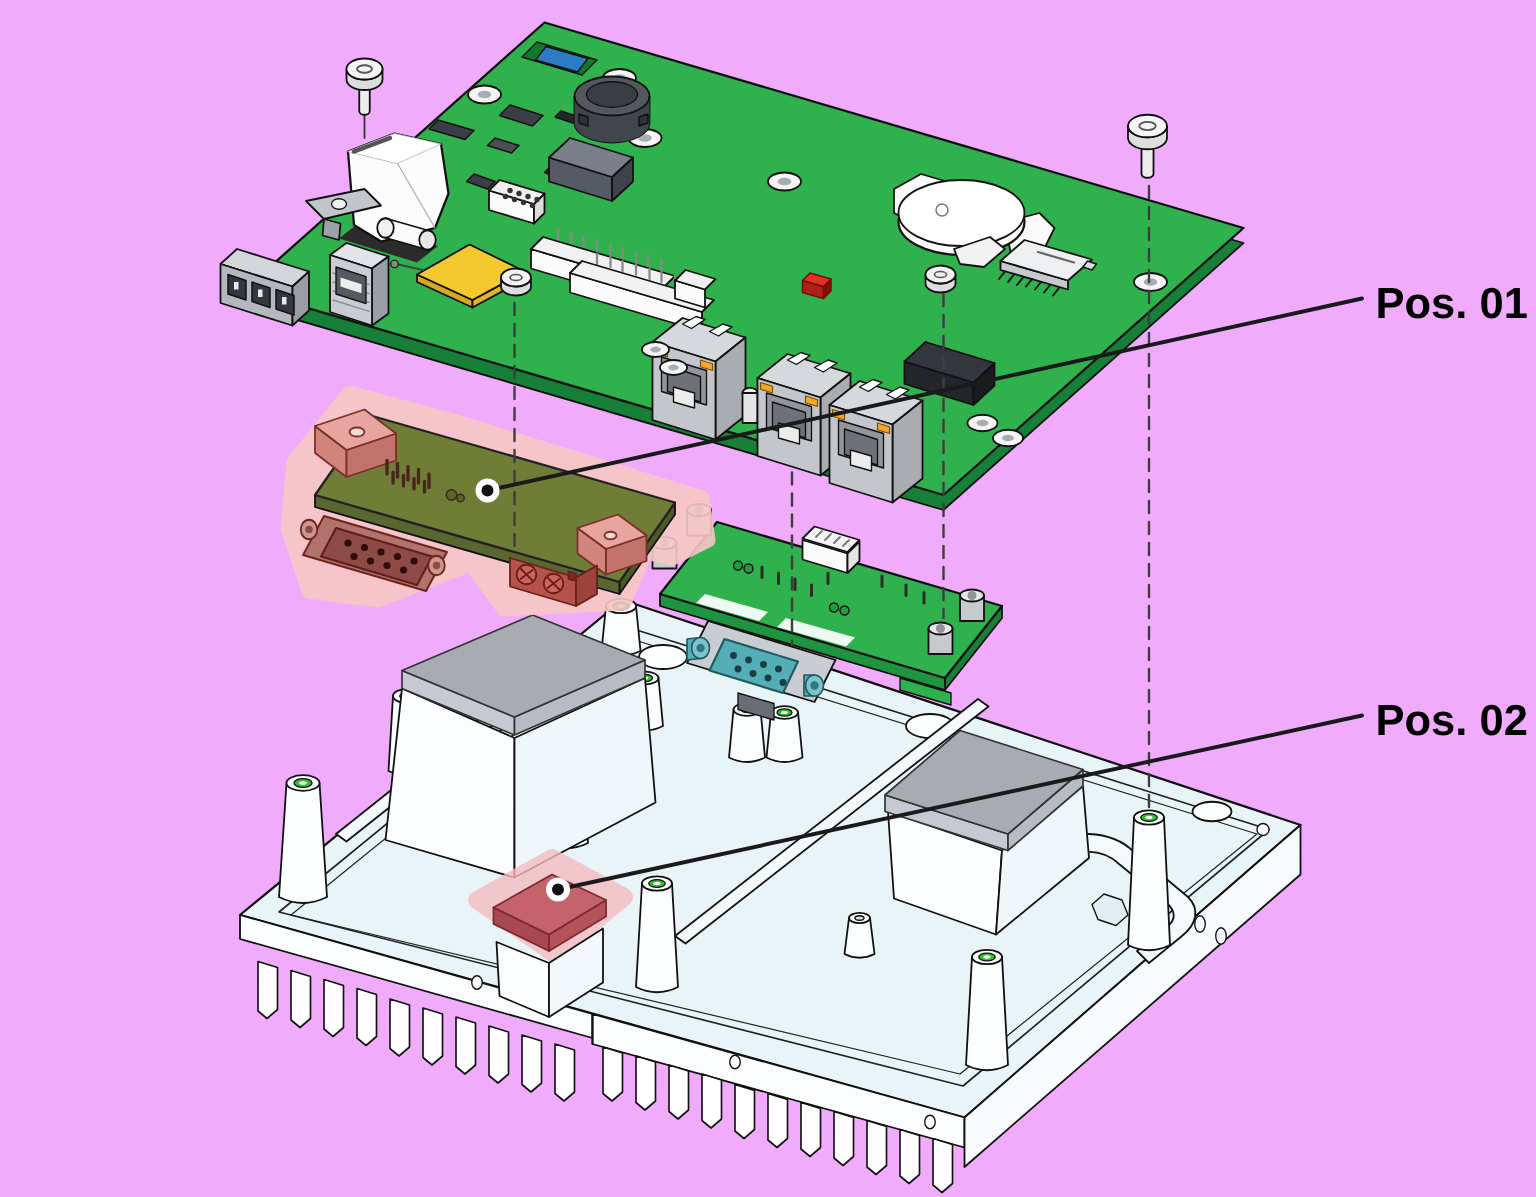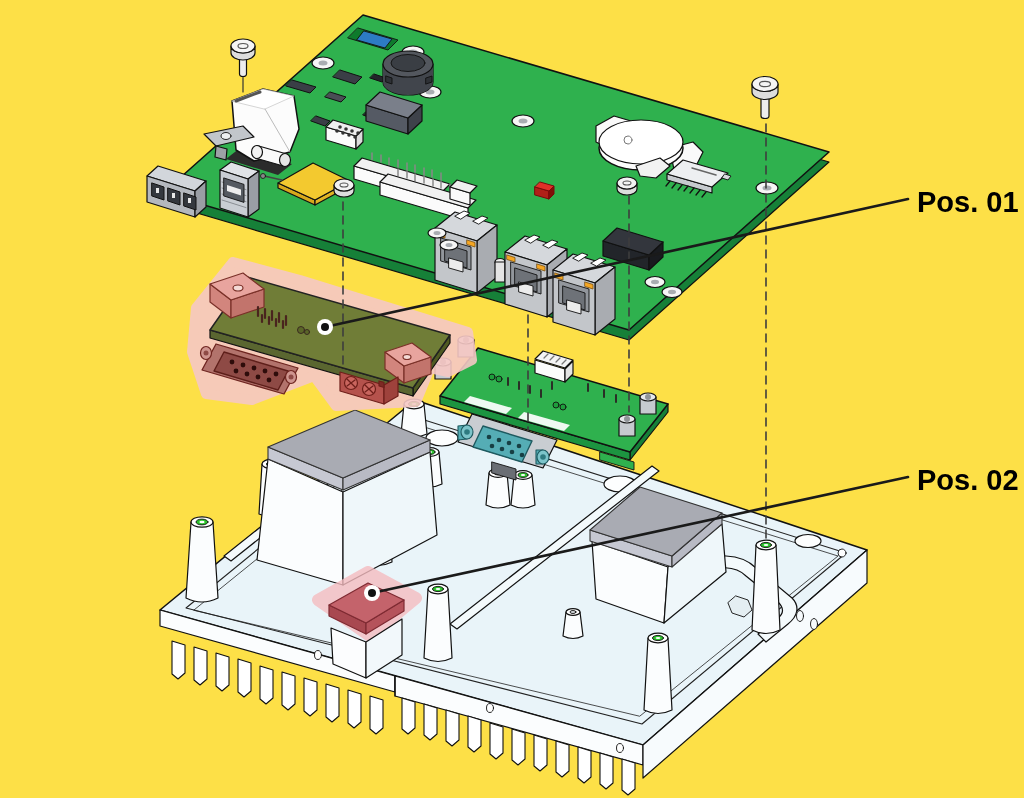--- a/index.html
+++ b/index.html
@@ -1,16 +1,16 @@
 <!DOCTYPE html>
 <html><head>
 <meta charset="utf-8">
 <style>
   html,body{margin:0;padding:0;background:#fff}
-  .page{position:relative;width:1024px;height:798px;background:#fde047;overflow:hidden;
+  .page{position:relative;width:1024px;height:798px;background:#f0abfc;overflow:hidden;
         font-family:"Liberation Sans",sans-serif}
   svg{display:block}
   svg *{stroke-linejoin:round;stroke-linecap:round}
   .ol{stroke:#111;stroke-width:1.2}
   .ol15{stroke:#111;stroke-width:1.5}
   .thin{stroke:#111;stroke-width:0.9}
   .callout-text{font-weight:bold;font-size:29px;fill:#000}
   .dash{stroke:#3e3e3e;stroke-width:1.6;stroke-dasharray:8 6;fill:none}
   .leader{stroke:#1a1a1a;stroke-width:2.6;fill:none}
 </style>

